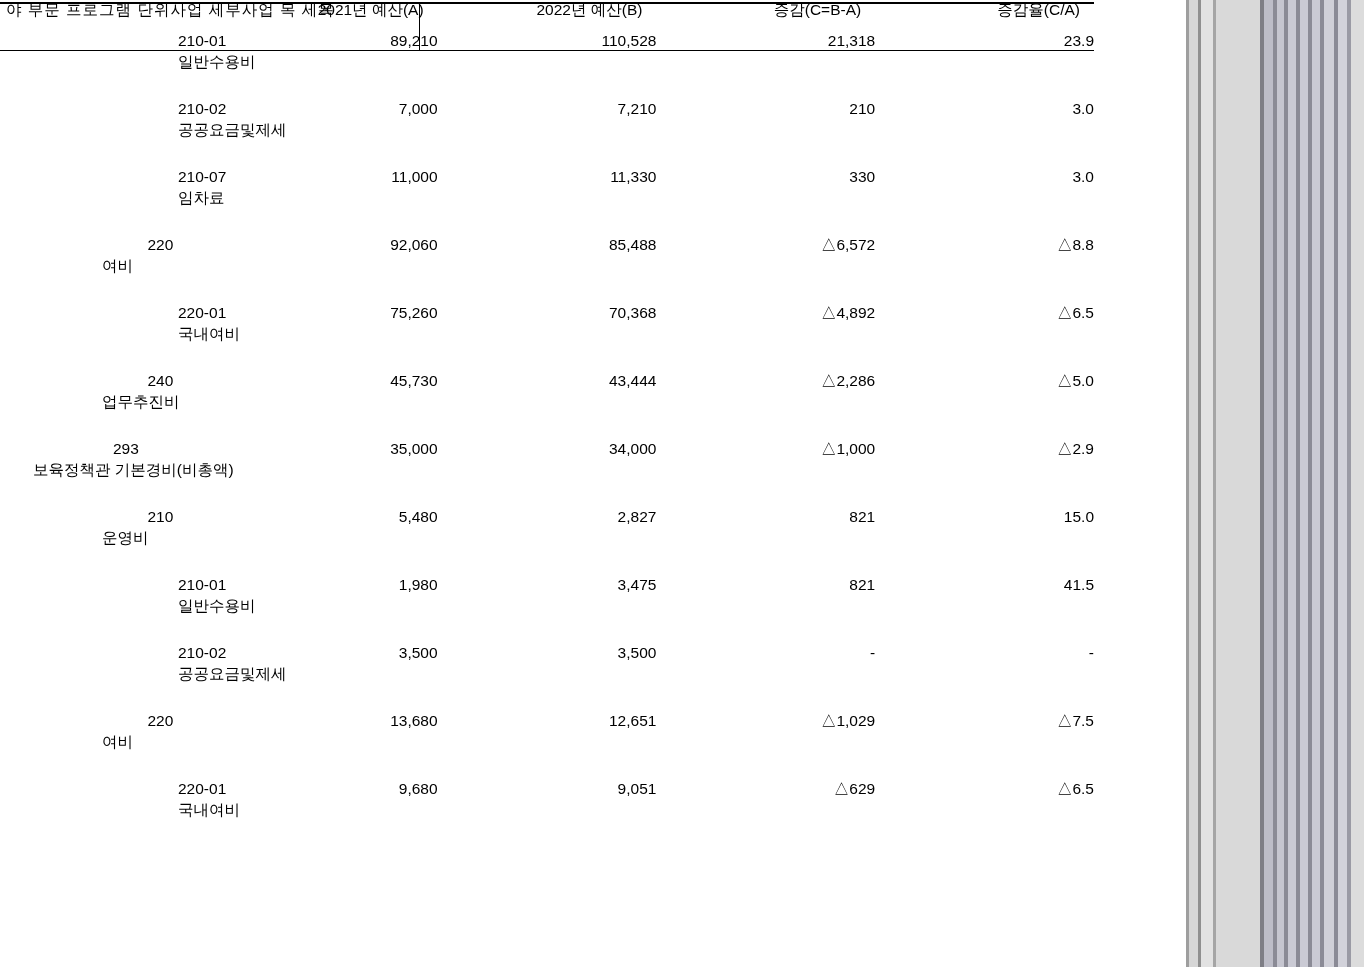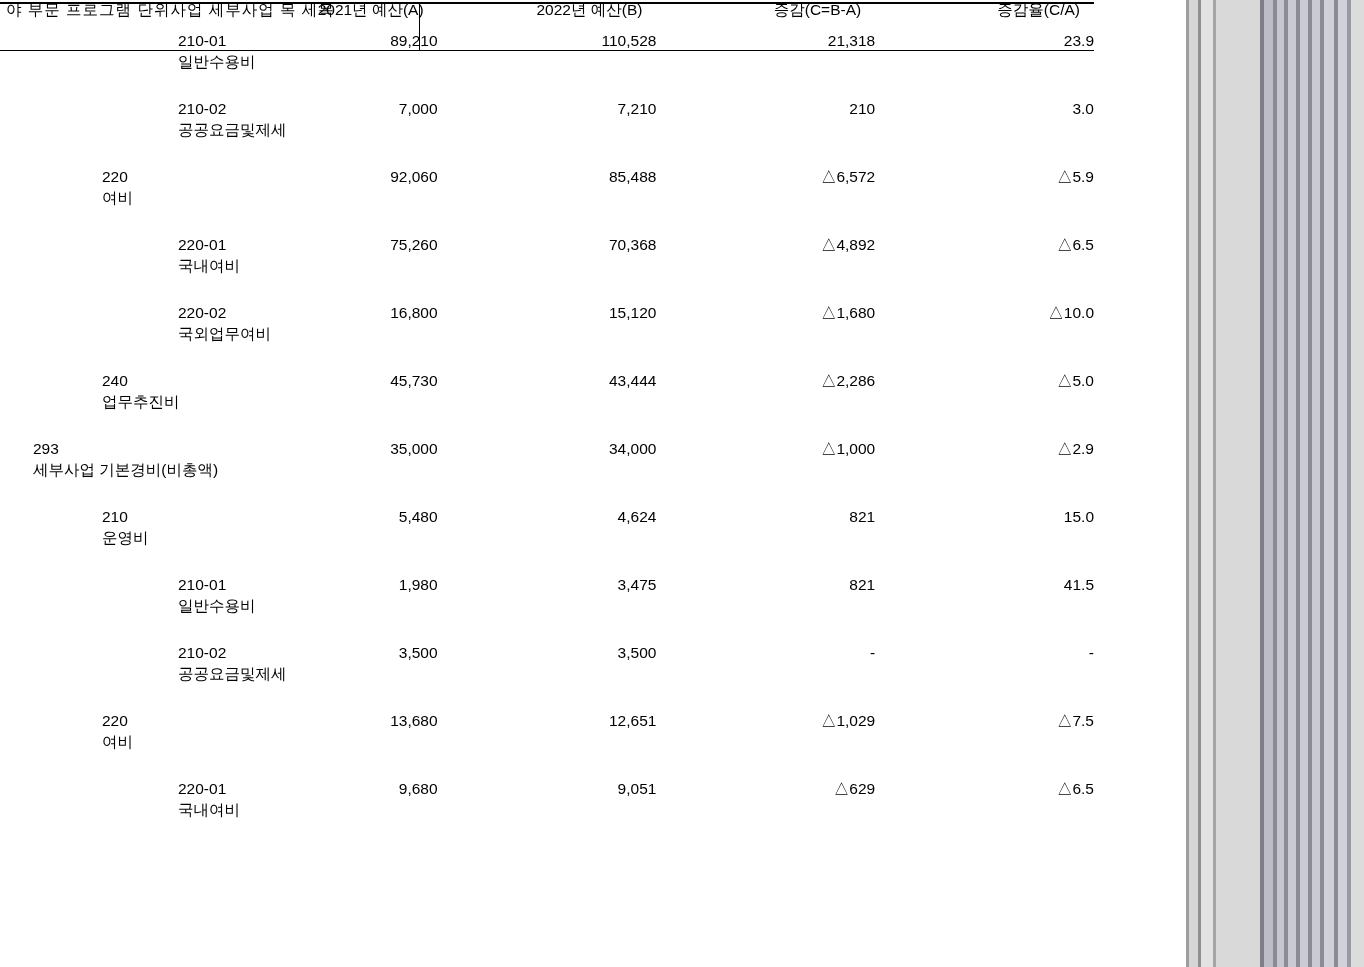--- a/index.html
+++ b/index.html
@@ -118,20 +118,21 @@
   td.c-a  { width: 170px; text-align: right; padding-right: 14px; }
   td.c-b  { width: 170px; text-align: right; padding-right: 14px; }
   td.c-c  { width: 170px; text-align: right; padding-right: 14px; }
   td.c-d  { width: 150px; text-align: right; padding-right: 14px; }
 
   tr.data-row td { height: 68px; }
 
   .code-line {
     display: block;
     white-space: nowrap;
+    text-align: center;
   }
   .name-line {
     display: block;
     white-space: nowrap;
   }
   .lvl-1 { padding-left: 33px; }
   .lvl-2 { padding-left: 102px; }
   .lvl-3 { padding-left: 178px; }
 
   .num-cell { padding-top: 4px; }
@@ -178,87 +179,87 @@
                   <span class="name-line">공공요금및제세</span>
                 </div>
               </td>
               <td class="c-a num-cell">7,000</td>
               <td class="c-b num-cell">7,210</td>
               <td class="c-c num-cell">210</td>
               <td class="c-d num-cell">3.0</td>
             </tr>
             <tr class="data-row">
               <td class="c-label">
+                <div class="lvl-3">
+                  <span class="code-line">210-07</span>
+                  <span class="name-line">임차료</span>
+                </div>
+              </td>
+              <td class="c-a num-cell">11,000</td>
+              <td class="c-b num-cell">11,330</td>
+              <td class="c-c num-cell">330</td>
+              <td class="c-d num-cell">3.0</td>
+            </tr>
+            <tr class="data-row">
+              <td class="c-label">
                 <div class="lvl-2">
                   <span class="code-line">220</span>
                   <span class="name-line">여비</span>
                 </div>
               </td>
               <td class="c-a num-cell">92,060</td>
               <td class="c-b num-cell">85,488</td>
               <td class="c-c num-cell">△6,572</td>
-              <td class="c-d num-cell">△5.9</td>
+              <td class="c-d num-cell">△8.8</td>
             </tr>
             <tr class="data-row">
               <td class="c-label">
                 <div class="lvl-3">
                   <span class="code-line">220-01</span>
                   <span class="name-line">국내여비</span>
                 </div>
               </td>
               <td class="c-a num-cell">75,260</td>
               <td class="c-b num-cell">70,368</td>
               <td class="c-c num-cell">△4,892</td>
               <td class="c-d num-cell">△6.5</td>
             </tr>
             <tr class="data-row">
               <td class="c-label">
-                <div class="lvl-3">
-                  <span class="code-line">220-02</span>
-                  <span class="name-line">국외업무여비</span>
-                </div>
-              </td>
-              <td class="c-a num-cell">16,800</td>
-              <td class="c-b num-cell">15,120</td>
-              <td class="c-c num-cell">△1,680</td>
-              <td class="c-d num-cell">△10.0</td>
-            </tr>
-            <tr class="data-row">
-              <td class="c-label">
                 <div class="lvl-2">
                   <span class="code-line">240</span>
                   <span class="name-line">업무추진비</span>
                 </div>
               </td>
               <td class="c-a num-cell">45,730</td>
               <td class="c-b num-cell">43,444</td>
               <td class="c-c num-cell">△2,286</td>
               <td class="c-d num-cell">△5.0</td>
             </tr>
             <tr class="data-row">
               <td class="c-label">
                 <div class="lvl-1">
                   <span class="code-line">293</span>
-                  <span class="name-line">세부사업 기본경비(비총액)</span>
+                  <span class="name-line">보육정책관 기본경비(비총액)</span>
                 </div>
               </td>
               <td class="c-a num-cell">35,000</td>
               <td class="c-b num-cell">34,000</td>
               <td class="c-c num-cell">△1,000</td>
               <td class="c-d num-cell">△2.9</td>
             </tr>
             <tr class="data-row">
               <td class="c-label">
                 <div class="lvl-2">
                   <span class="code-line">210</span>
                   <span class="name-line">운영비</span>
                 </div>
               </td>
               <td class="c-a num-cell">5,480</td>
-              <td class="c-b num-cell">4,624</td>
+              <td class="c-b num-cell">2,827</td>
               <td class="c-c num-cell">821</td>
               <td class="c-d num-cell">15.0</td>
             </tr>
             <tr class="data-row">
               <td class="c-label">
                 <div class="lvl-3">
                   <span class="code-line">210-01</span>
                   <span class="name-line">일반수용비</span>
                 </div>
               </td>

